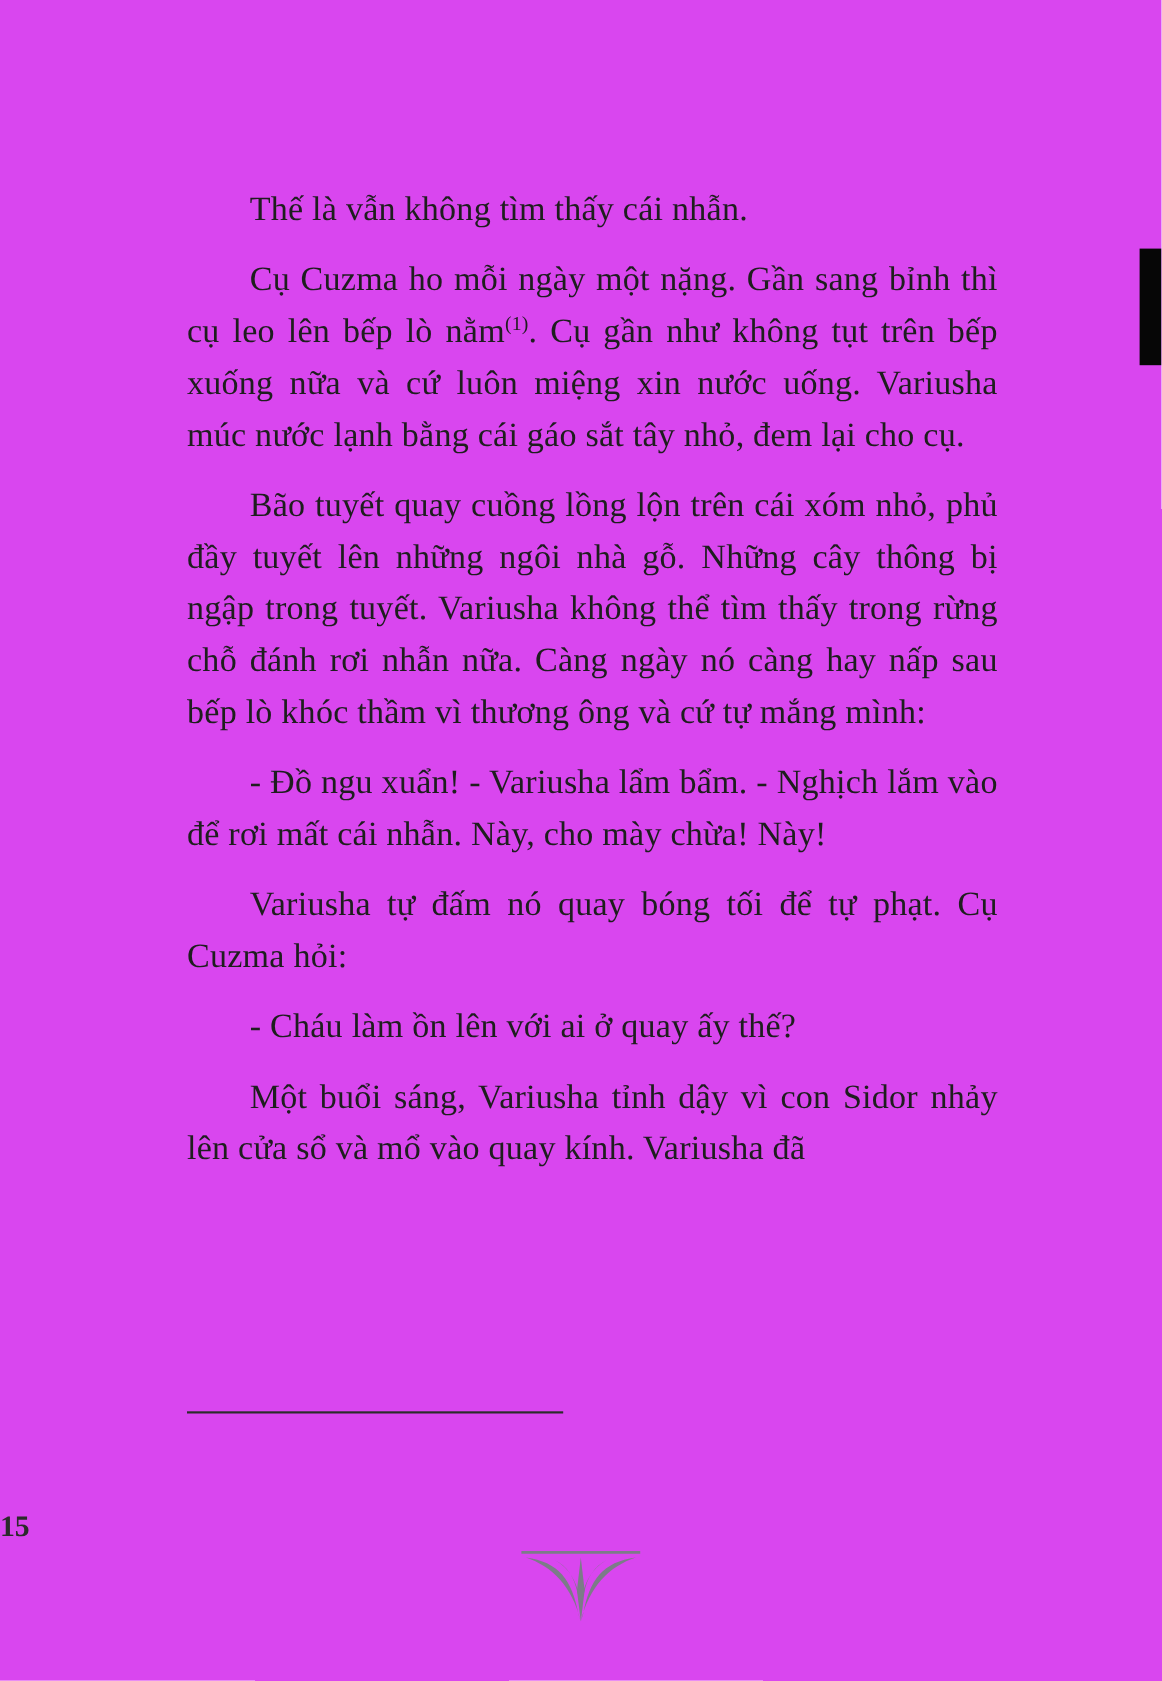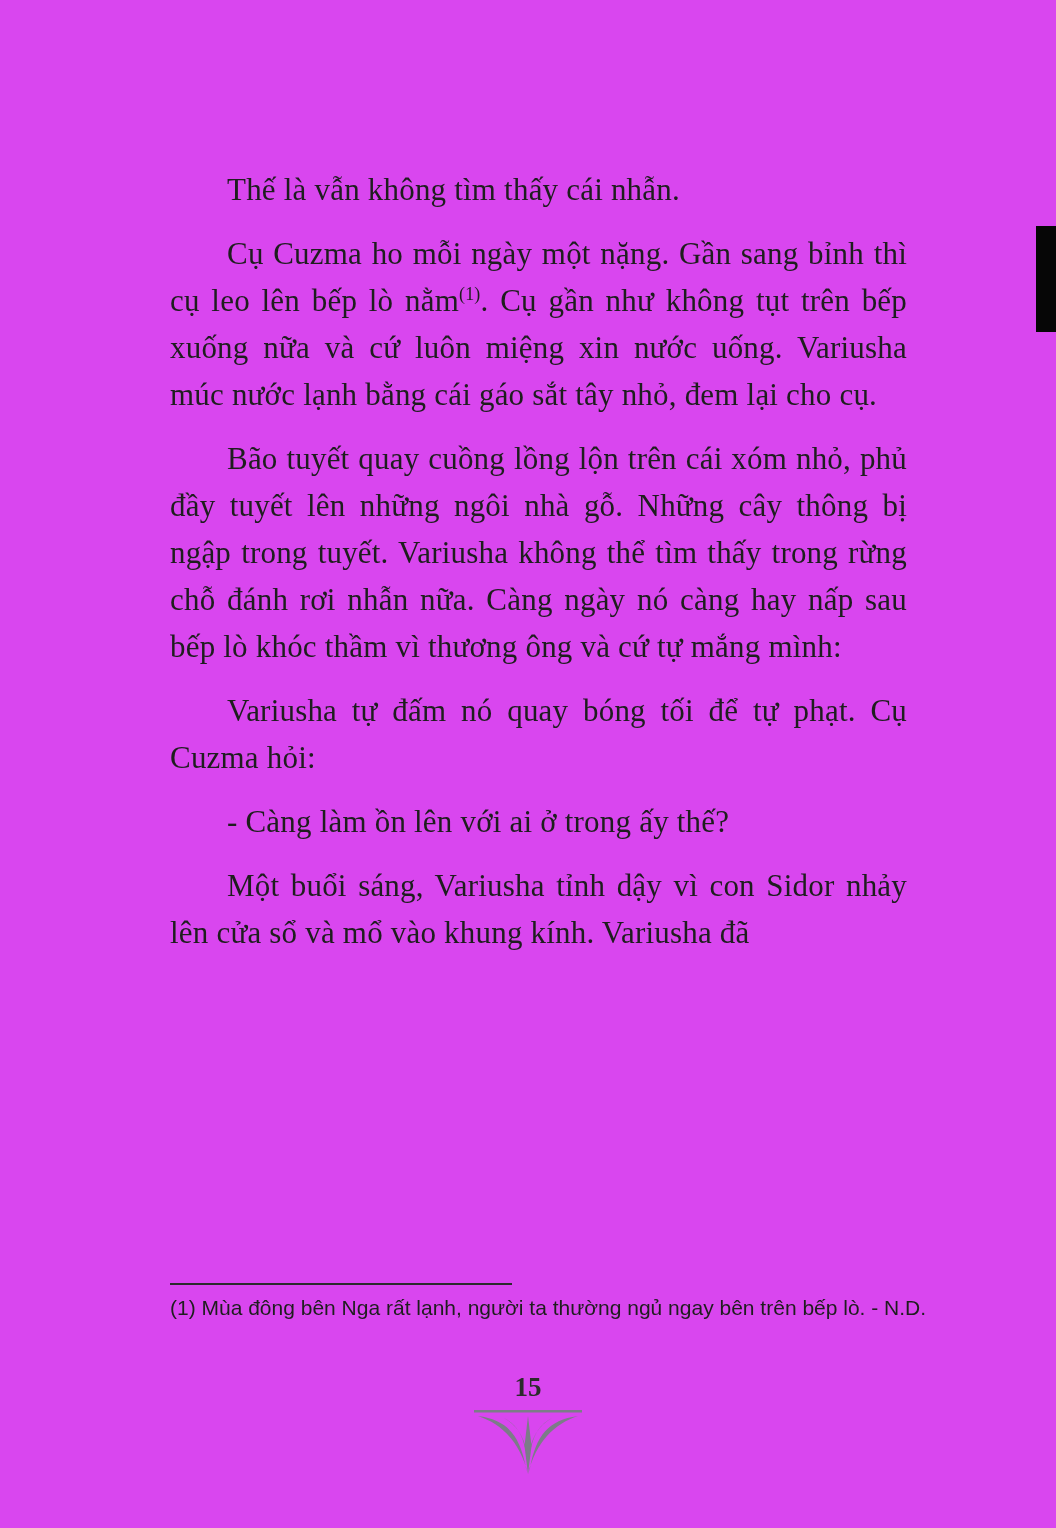--- a/index.html
+++ b/index.html
@@ -56,21 +56,21 @@
     font-family: "Liberation Sans", "DejaVu Sans", sans-serif;
     font-size: 21px;
     line-height: 28px;
     color: #1e1e1e;
   }
   .page-number {
     position: absolute;
     left: 0;
     top: 1372px;
     width: 100%;
-    text-align: center;
+    text-align: left;
     font-weight: bold;
     font-size: 27px;
     color: #2b2b2b;
     font-family: "Liberation Serif", "DejaVu Serif", serif;
   }
   .ornament {
     position: absolute;
     left: 50%;
     transform: translateX(-50%);
     top: 1408px;
@@ -82,28 +82,28 @@
 <div class="page">
 
   <div class="black-strip"></div>
 
   <main class="body-text">
     <p>Thế là vẫn không tìm thấy cái nhẫn.</p>
 
     <p><span>Cụ Cuzma ho mỗi ngày một nặng. Gần sang bỉnh thì cụ leo lên bếp lò nằm</span><sup class="fn-marker">(1)</sup><span>. Cụ gần như không tụt trên bếp xuống nữa và cứ luôn miệng xin nước uống. Variusha múc nước lạnh bằng cái gáo sắt tây nhỏ, đem lại cho cụ.</span></p>
 
     <p>Bão tuyết quay cuồng lồng lộn trên cái xóm nhỏ, phủ đầy tuyết lên những ngôi nhà gỗ. Những cây thông bị ngập trong tuyết. Variusha không thể tìm thấy trong rừng chỗ đánh rơi nhẫn nữa. Càng ngày nó càng hay nấp sau bếp lò khóc thầm vì thương ông và cứ tự mắng mình:</p>
+    <p>- Đồ ngu xuẩn! - Variusha lẩm bẩm. - Nghịch lắm vào để rơi mất cái nhẫn. Này, cho mày chừa! Này!</p>
     <p>Variusha tự đấm nó quay bóng tối để tự phạt. Cụ Cuzma hỏi:</p>
-    <p>- Càng làm ồn lên với ai ở trong ấy thế?</p>
-    <p>Một buổi sáng, Variusha tỉnh dậy vì con Sidor nhảy lên cửa sổ và mổ vào khung kính. Variusha đã</p>
+    <p>- Cháu làm ồn lên với ai ở quay ấy thế?</p>
+    <p>Một buổi sáng, Variusha tỉnh dậy vì con Sidor nhảy lên cửa sổ và mổ vào quay kính. Variusha đã</p>
   </main>
 
   <div class="footnote-sep"></div>
 
-  <p class="footnote">(1) Mùa đông bên Nga rất lạnh, người ta thường ngủ ngay bên trên bếp lò. - N.D.</p>
 
   <div class="page-number">15</div>
 
   <svg class="ornament" width="120" height="66" viewBox="0 0 120 66">
     <rect x="6" y="2" width="108" height="2.5" fill="#7c7c88"></rect>
     <path d="M10,8 C40,12 52,28 58,60 L60,66 C52,34 34,16 10,8 Z" fill="#7c7c88"></path>
     <path d="M110,8 C80,12 68,28 62,60 L60,66 C68,34 86,16 110,8 Z" fill="#7c7c88"></path>
     <path d="M60,8 L63.5,38 L60,66 L56.5,38 Z" fill="#7c7c88"></path>
     <path d="M36,10 C48,16 54,26 57,40 L60,50 L63,40 C66,26 72,16 84,10 C70,18 63,30 60,50 C57,30 50,18 36,10 Z" fill="#7c7c88"></path>
   </svg>

